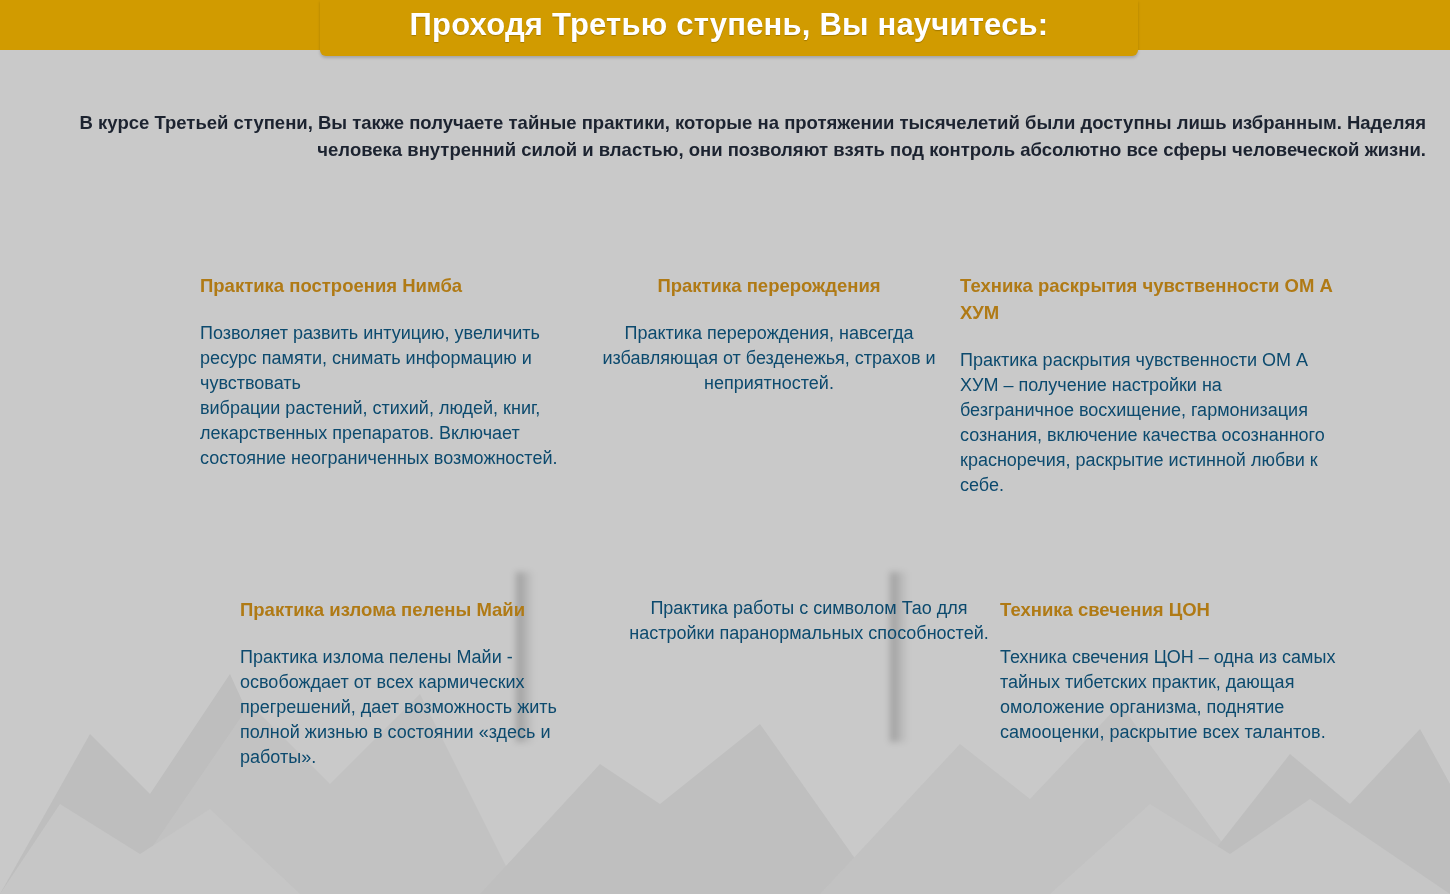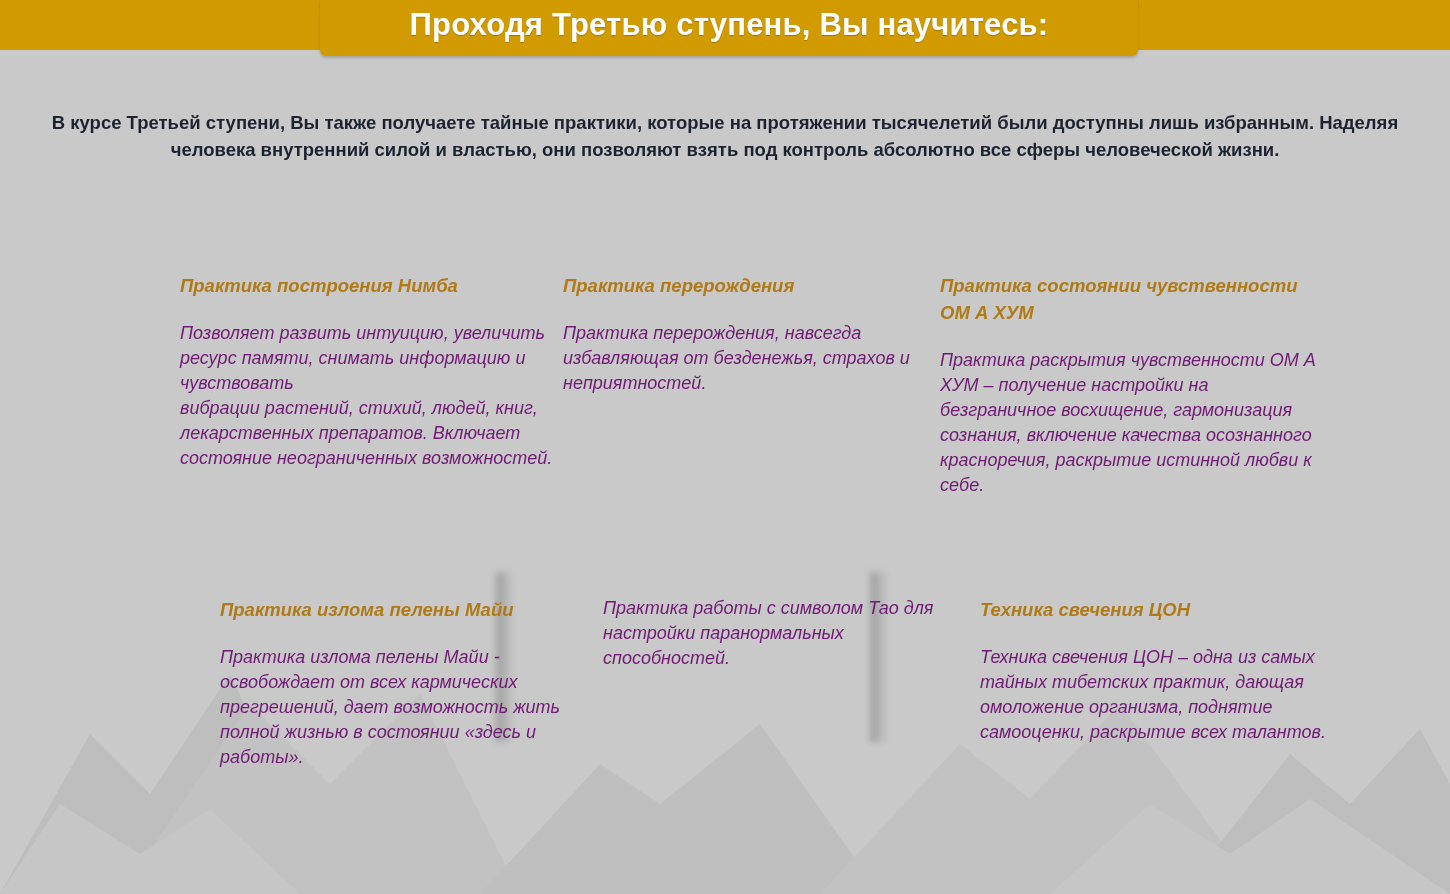--- a/index.html
+++ b/index.html
@@ -76,48 +76,47 @@
     text-shadow: 0 1px 1px rgba(0,0,0,0.22);
     white-space: nowrap;
   }
 
   
   .intro {
     position: absolute;
     top: 90px;
     left: 24px;
     width: 1402px;
-    text-align: center;
+    text-align: right;
     color: #1c2330;
     font-size: 18.5px;
     font-weight: bold;
     line-height: 27px;
   }
 
   
   .grid {
     position: absolute;
     top: 272px;
-    left: 180px;
+    left: 200px;
     width: 1200px;
-    font-style: italic;
   }
   .grid-row {
     display: flex;
     flex-direction: row;
   }
   .grid-row.row-2 { margin-top: 98px; margin-left: 40px; }
 
   .card {
     width: 375px;
     padding-right: 5px;
     position: relative;
   }
   .card.col-1 { width: 378px; }
-  .card.col-2 { width: 372px; }
+  .card.col-2 { width: 372px; text-align: center; }
   .card.col-3 { width: 380px; }
 
   
   .sep {
     position: absolute;
     top: 30px;
     width: 18px;
     height: 170px;
     background: linear-gradient(to right, rgba(0,0,0,0.22), rgba(0,0,0,0.0));
     filter: blur(3px);
@@ -128,21 +127,21 @@
 
   .card-title {
     color: #b07a15;
     font-size: 18.5px;
     font-weight: bold;
     line-height: 27px;
     margin: 0 0 22px 0;
     white-space: pre-line;
   }
   .card-body {
-    color: #701a75;
+    color: #0c4a6e;
     font-size: 18px;
     line-height: 25px;
     margin: 0;
     white-space: pre-line;
   }
 </style>
 </head>
 <body>
 
 <svg class="bg-mountains" viewBox="0 0 1450 340" preserveAspectRatio="none">
@@ -175,21 +174,21 @@
       <div class="card col-1">
         <h3 class="card-title">Практика построения Нимба</h3>
         <p class="card-body">Позволяет развить интуицию, увеличить ресурс памяти, снимать информацию и чувствовать
 вибрации растений, стихий, людей, книг, лекарственных препаратов. Включает состояние неограниченных возможностей.</p>
       </div>
       <div class="card col-2">
         <h3 class="card-title">Практика перерождения</h3>
         <p class="card-body">Практика перерождения, навсегда избавляющая от безденежья, страхов и неприятностей.</p>
       </div>
       <div class="card col-3">
-        <h3 class="card-title">Практика состоянии чувственности ОМ А ХУМ</h3>
+        <h3 class="card-title">Техника раскрытия чувственности ОМ А ХУМ</h3>
         <p class="card-body">Практика раскрытия чувственности ОМ А ХУМ – получение настройки на безграничное восхищение, гармонизация сознания, включение качества осознанного красноречия, раскрытие истинной любви к себе.</p>
       </div>
     </div>
 
     <div class="grid-row row-2">
       <div class="card col-1">
         <h3 class="card-title">Практика излома пелены Майи</h3>
         <p class="card-body">Практика излома пелены Майи - освобождает от всех кармических прегрешений, дает возможность жить полной жизнью в состоянии «здесь и работы».</p>
       </div>
       <div class="card col-2">

